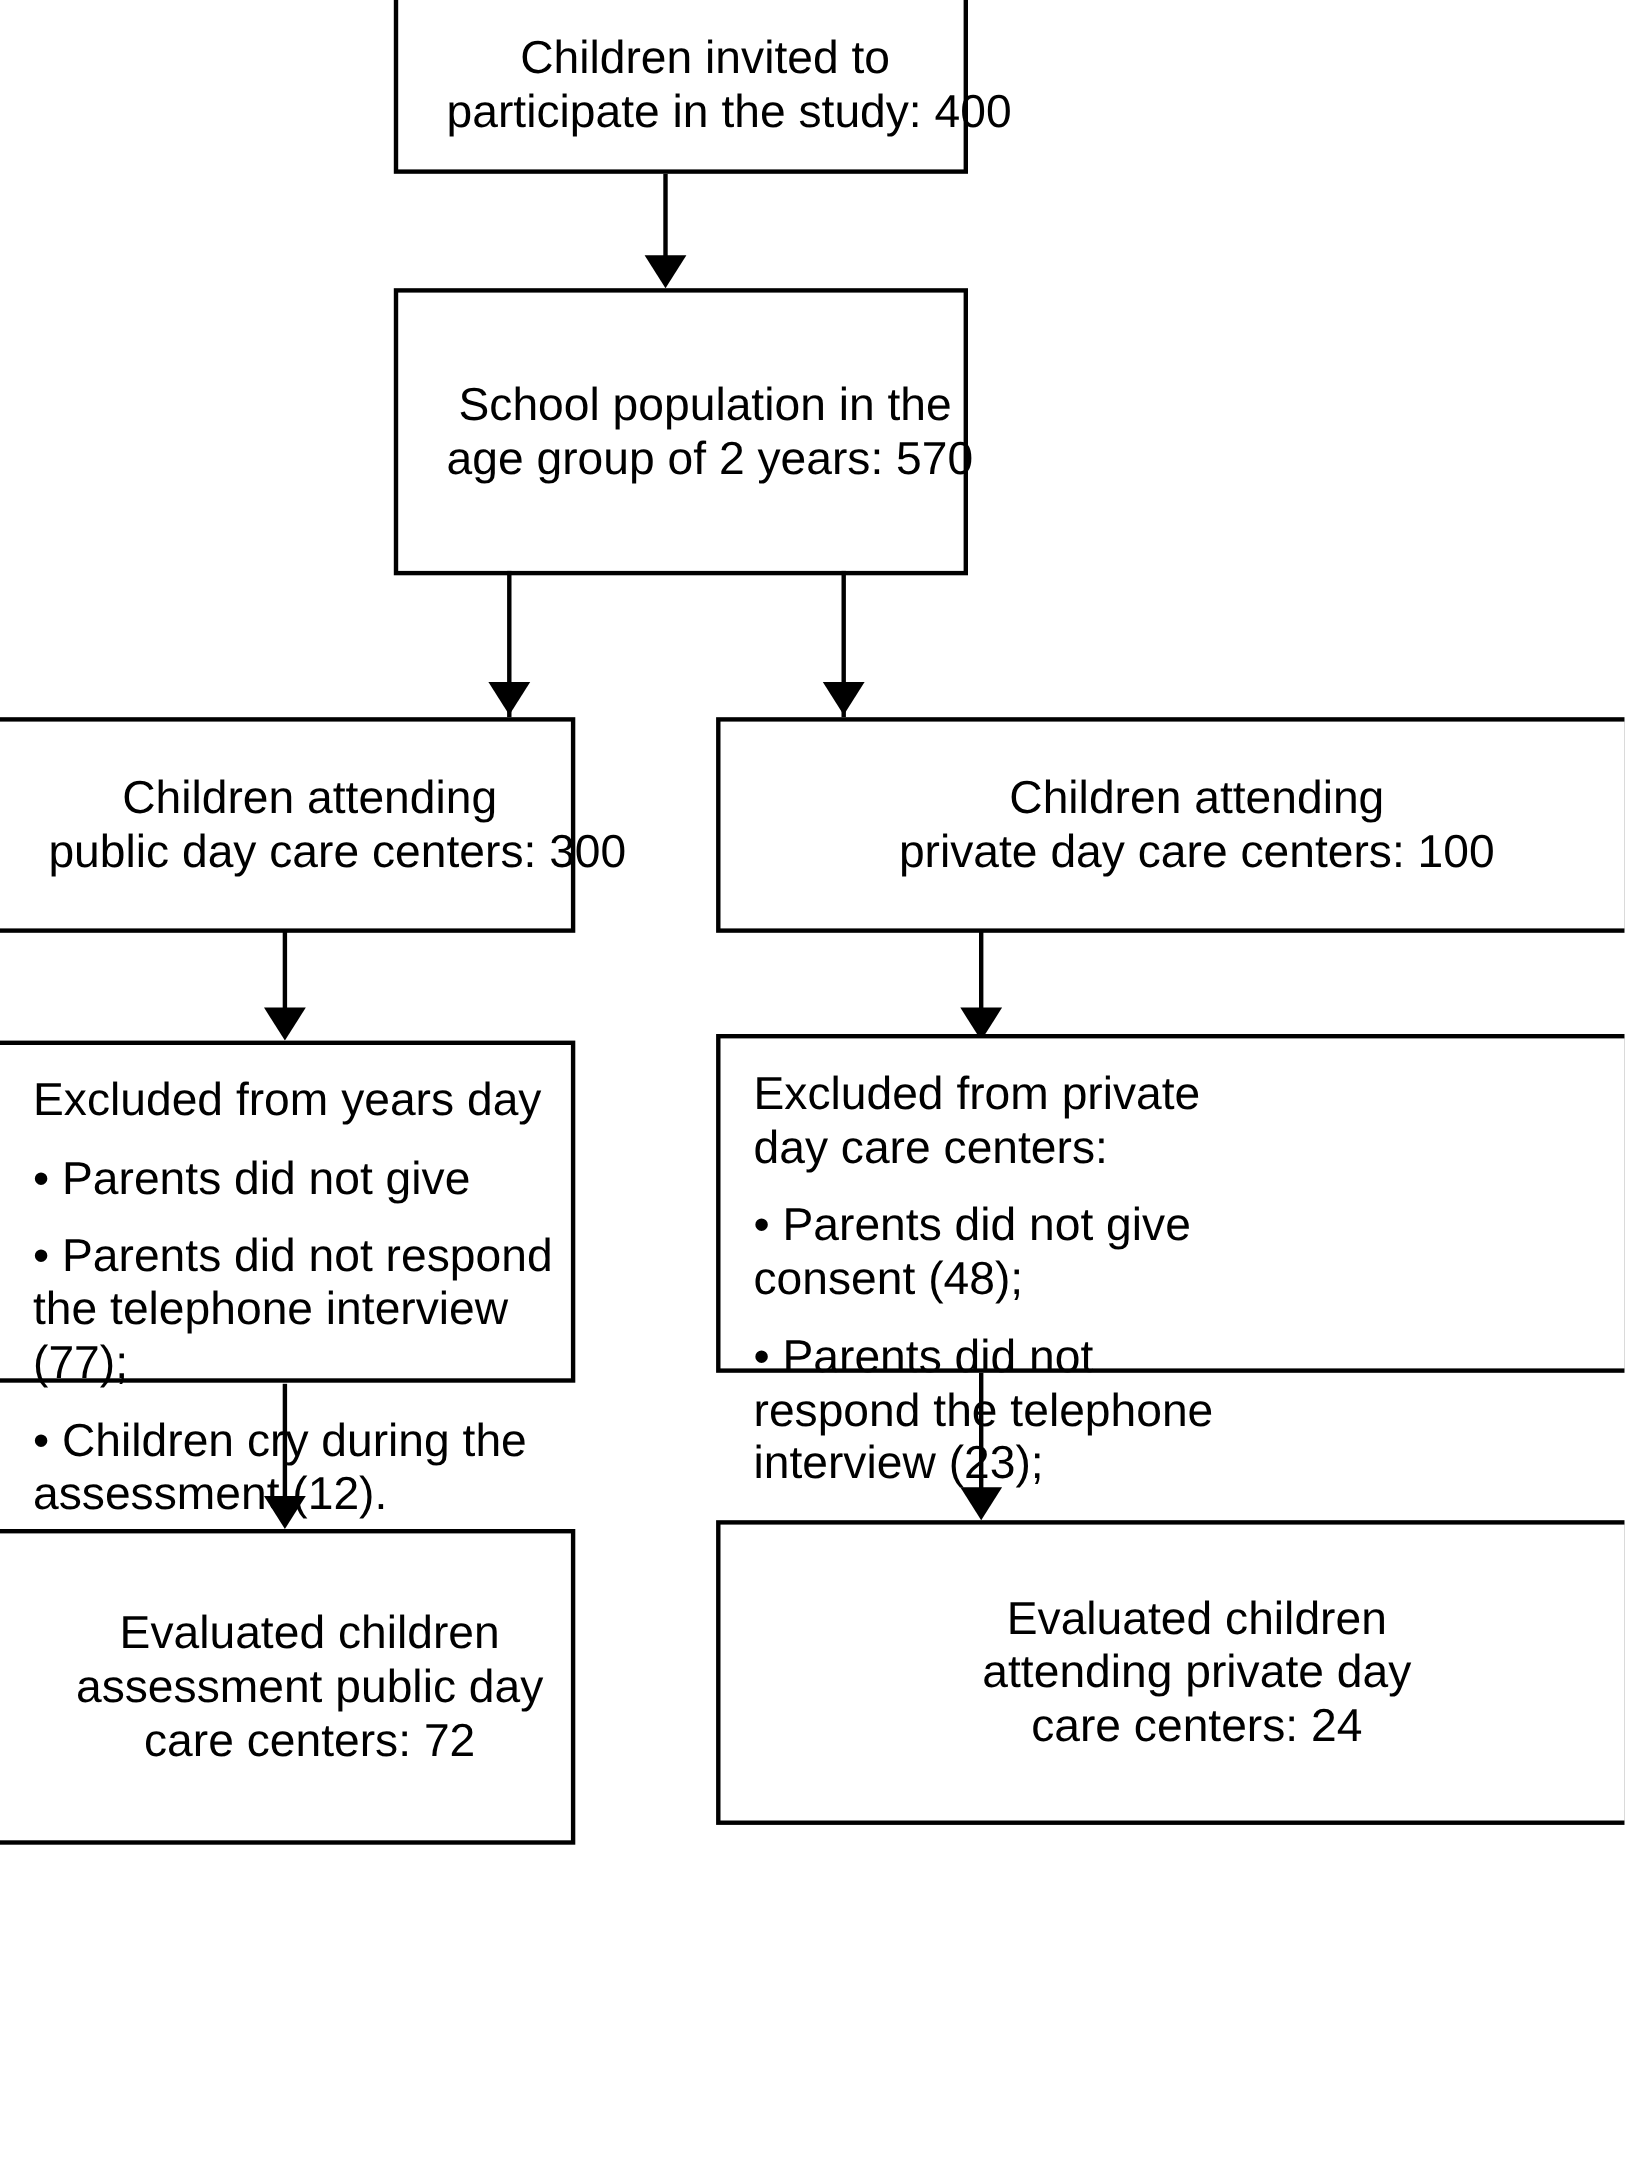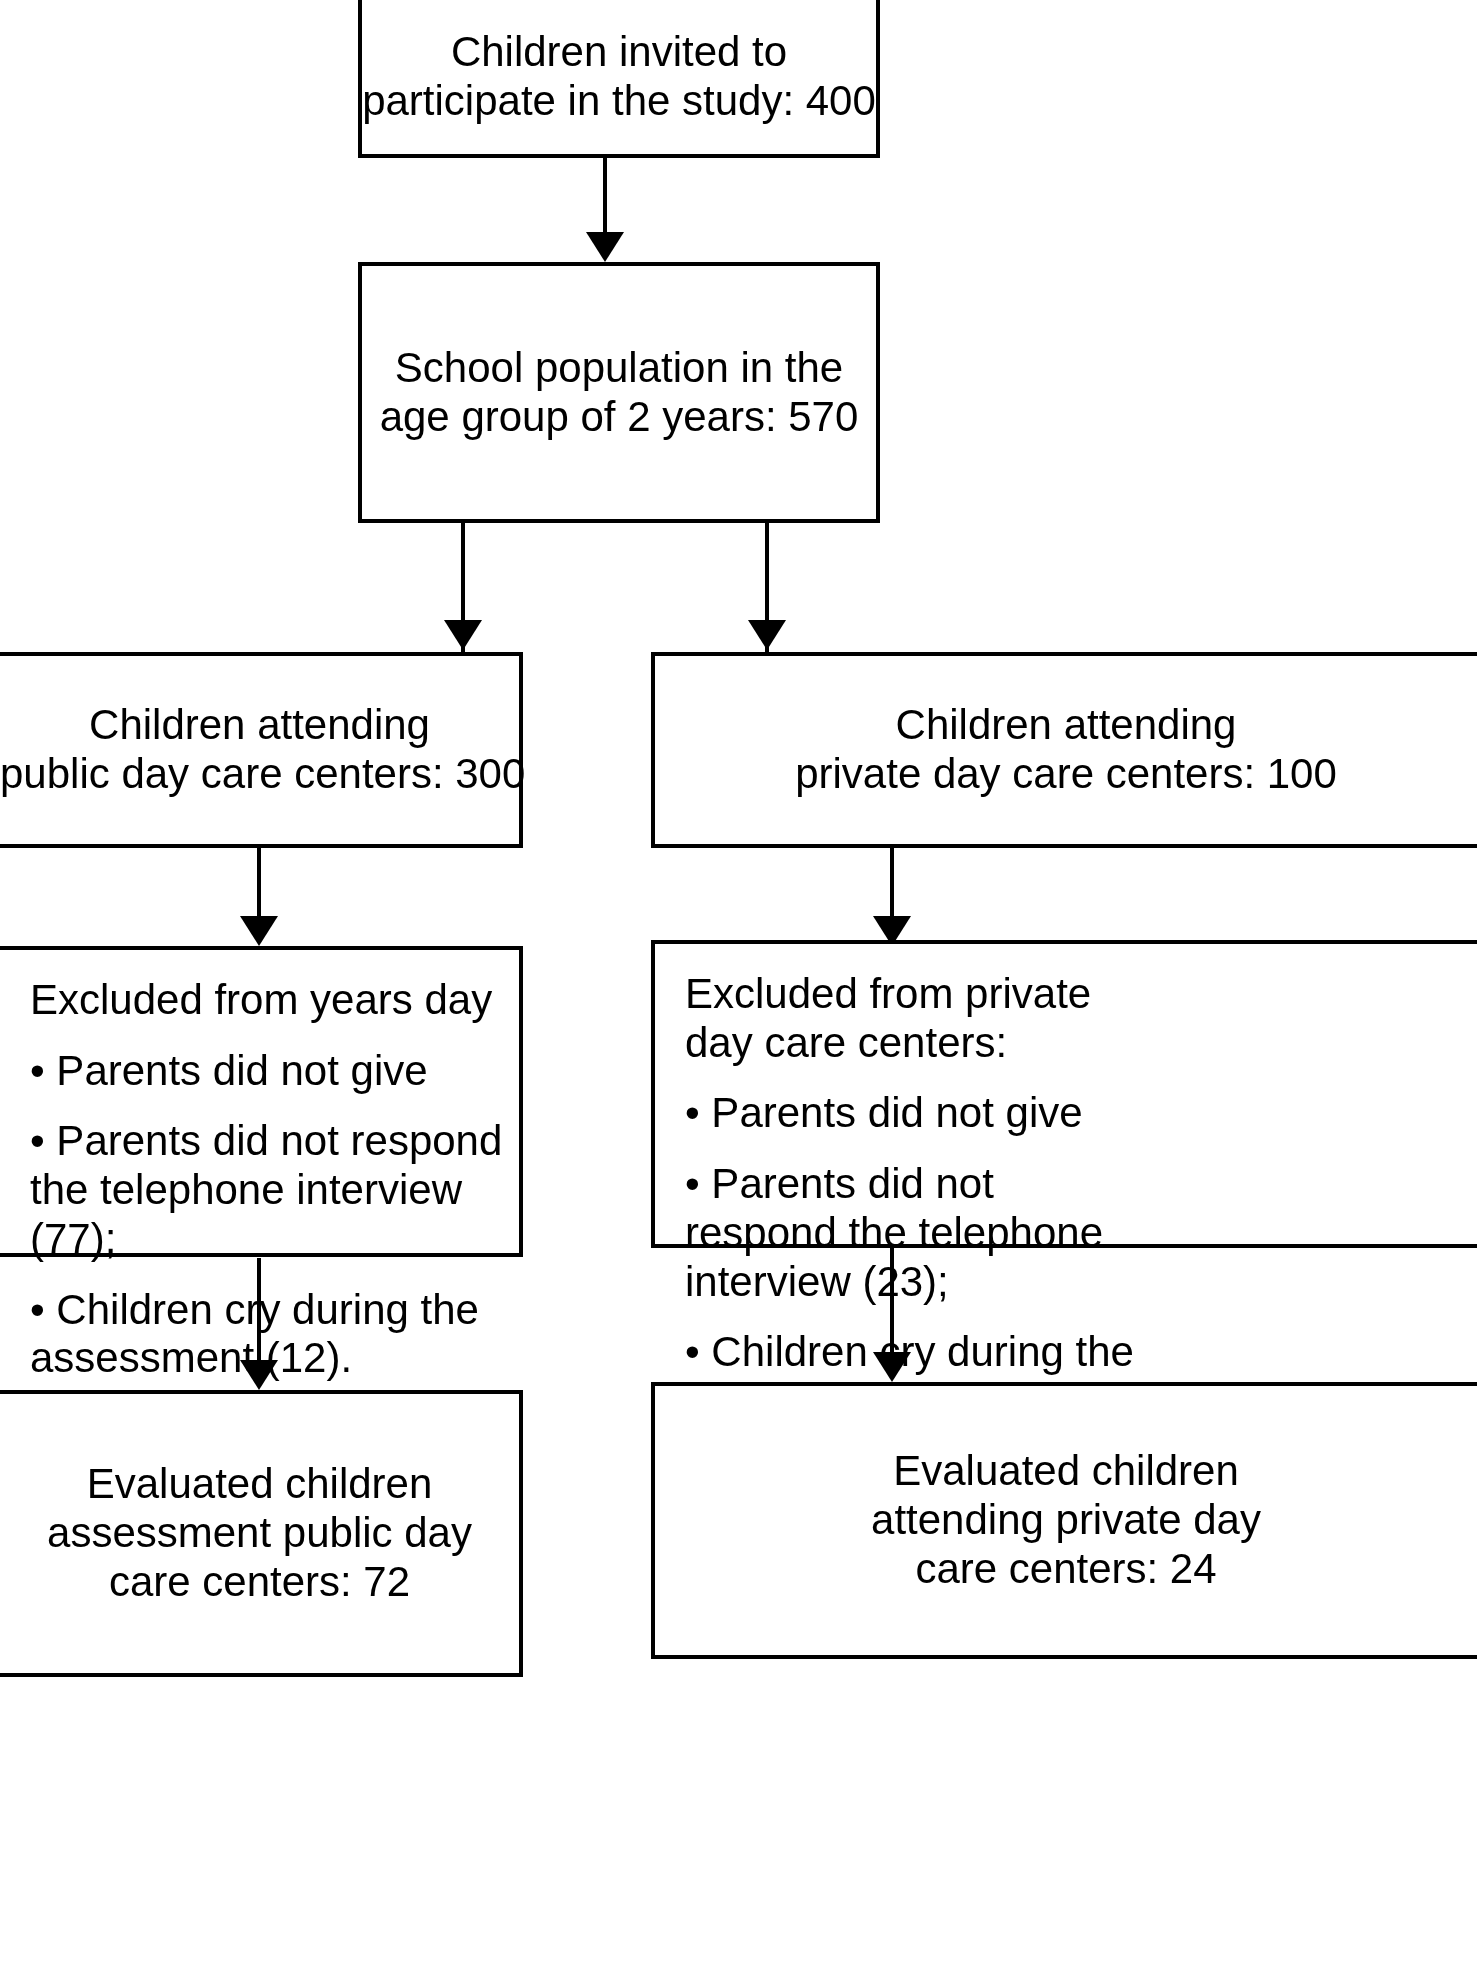--- a/index.html
+++ b/index.html
@@ -22,20 +22,21 @@
     border: 4px solid #000000;
     background: #ffffff;
     display: flex;
     flex-direction: column;
     justify-content: center;
   }
   .node .line {
     font-size: 42px;
     line-height: 1.16;
     white-space: pre;
+    padding-left: 44px;
   }
   .node.center .line {
     text-align: center;
   }
   .node.left .line {
     text-align: left;
     padding-left: 30px;
   }
   .node.bullets {
     justify-content: flex-start;
@@ -119,20 +120,21 @@
     </div>
   </div>
 
   <div class="node left bullets" style="left:651px; top:940px; width:830px; height:308px;">
     <div class="para">
       <div class="line">Excluded from private</div>
       <div class="line">day care centers:</div>
     </div>
     <div class="para">
       <div class="line">• Parents did not give</div>
+      <div class="line">consent (48);</div>
     </div>
     <div class="para">
       <div class="line">• Parents did not</div>
       <div class="line">respond the telephone</div>
       <div class="line">interview (23);</div>
     </div>
     <div class="para">
       <div class="line">• Children cry during the</div>
       <div class="line">assessment (8).</div>
     </div>

